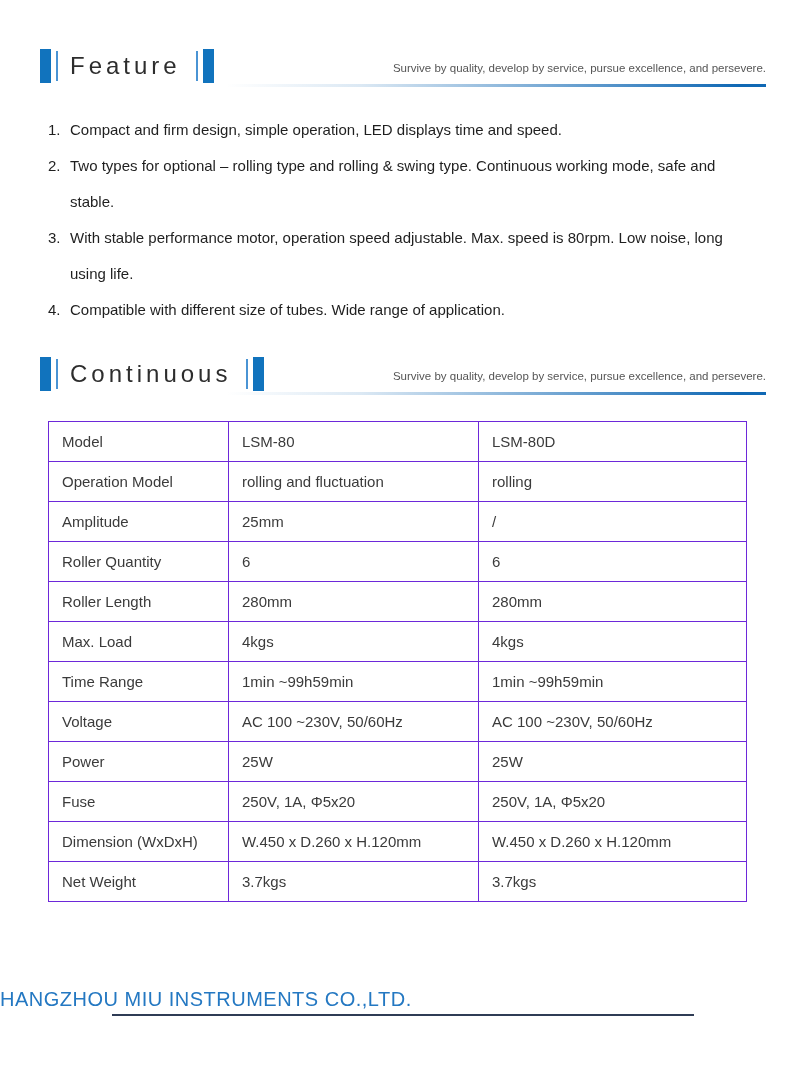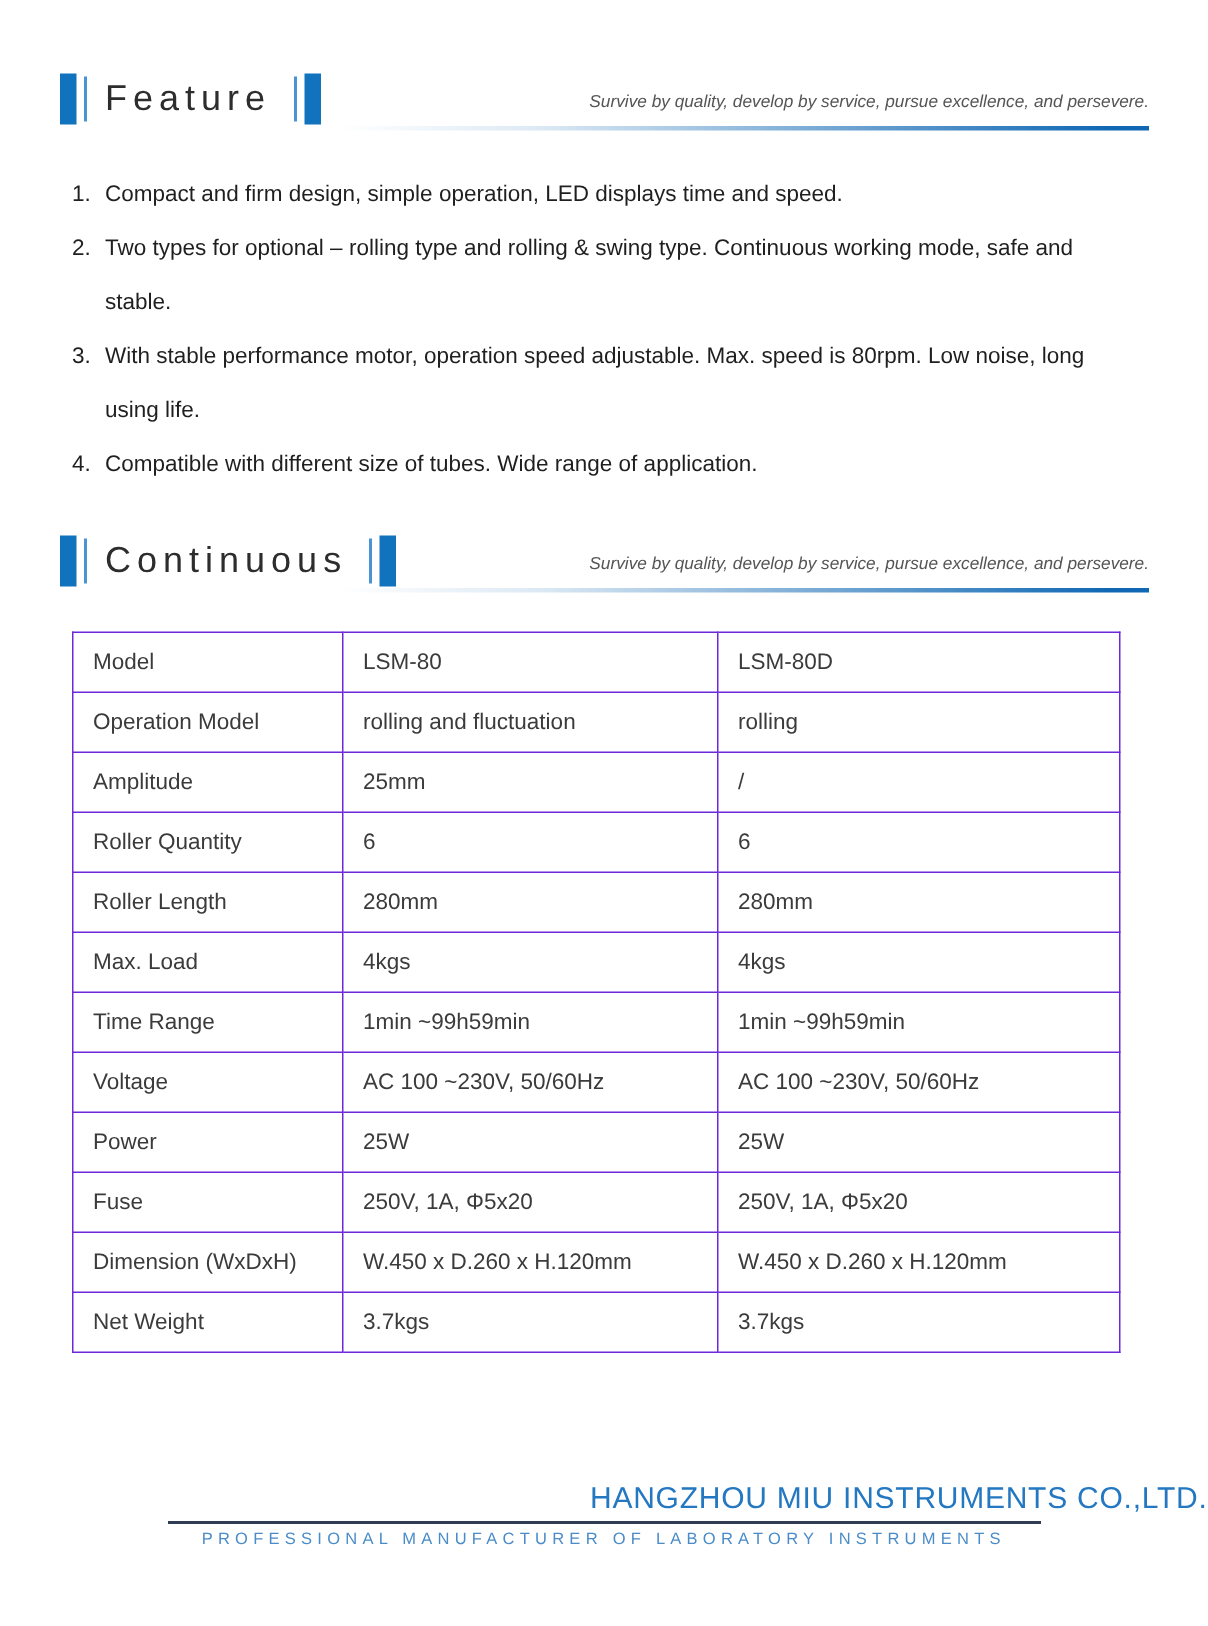--- a/index.html
+++ b/index.html
@@ -42,21 +42,20 @@
     margin: 0 10px 0 12px;
     white-space: nowrap;
   }
   .tg-right { display: flex; align-items: center; height: 36px; }
   .tg-right .bar.thin { margin-right: 5px; }
   .tagline {
     position: absolute;
     right: 0;
     bottom: 13px;
     font-size: 11.5px;
-    font-style: italic;
     color: #555555;
     white-space: nowrap;
   }
   .grad-line {
     position: absolute;
     right: 0;
     bottom: 0;
     width: 540px;
     height: 3px;
     background: linear-gradient(to right, rgba(16,104,180,0), rgba(16,104,180,0.15) 25%, #1068b4 95%);
@@ -98,21 +97,21 @@
   .ptable col.c0 { width: 180px; }
   .ptable col.c1 { width: 250px; }
   .ptable col.c2 { width: 268px; }
 
   
   .footer-company {
     position: absolute;
     left: 0;
     top: 988px;
     width: 805px;
-    text-align: right;
+    text-align: left;
     font-size: 20px;
     color: #2478c2;
     letter-spacing: 0.5px;
   }
   .footer-rule {
     position: absolute;
     left: 112px;
     top: 1014px;
     width: 582px;
     height: 2px;
@@ -246,15 +245,14 @@
       <tr>
         <td>Net Weight</td>
         <td>3.7kgs</td>
         <td>3.7kgs</td>
       </tr>
     </tbody>
   </table>
 
   <div class="footer-company">HANGZHOU MIU INSTRUMENTS CO.,LTD.</div>
   <div class="footer-rule"></div>
-  <div class="footer-subtitle">PROFESSIONAL MANUFACTURER OF LABORATORY INSTRUMENTS</div>
 
 </div>
 
 </body></html>

